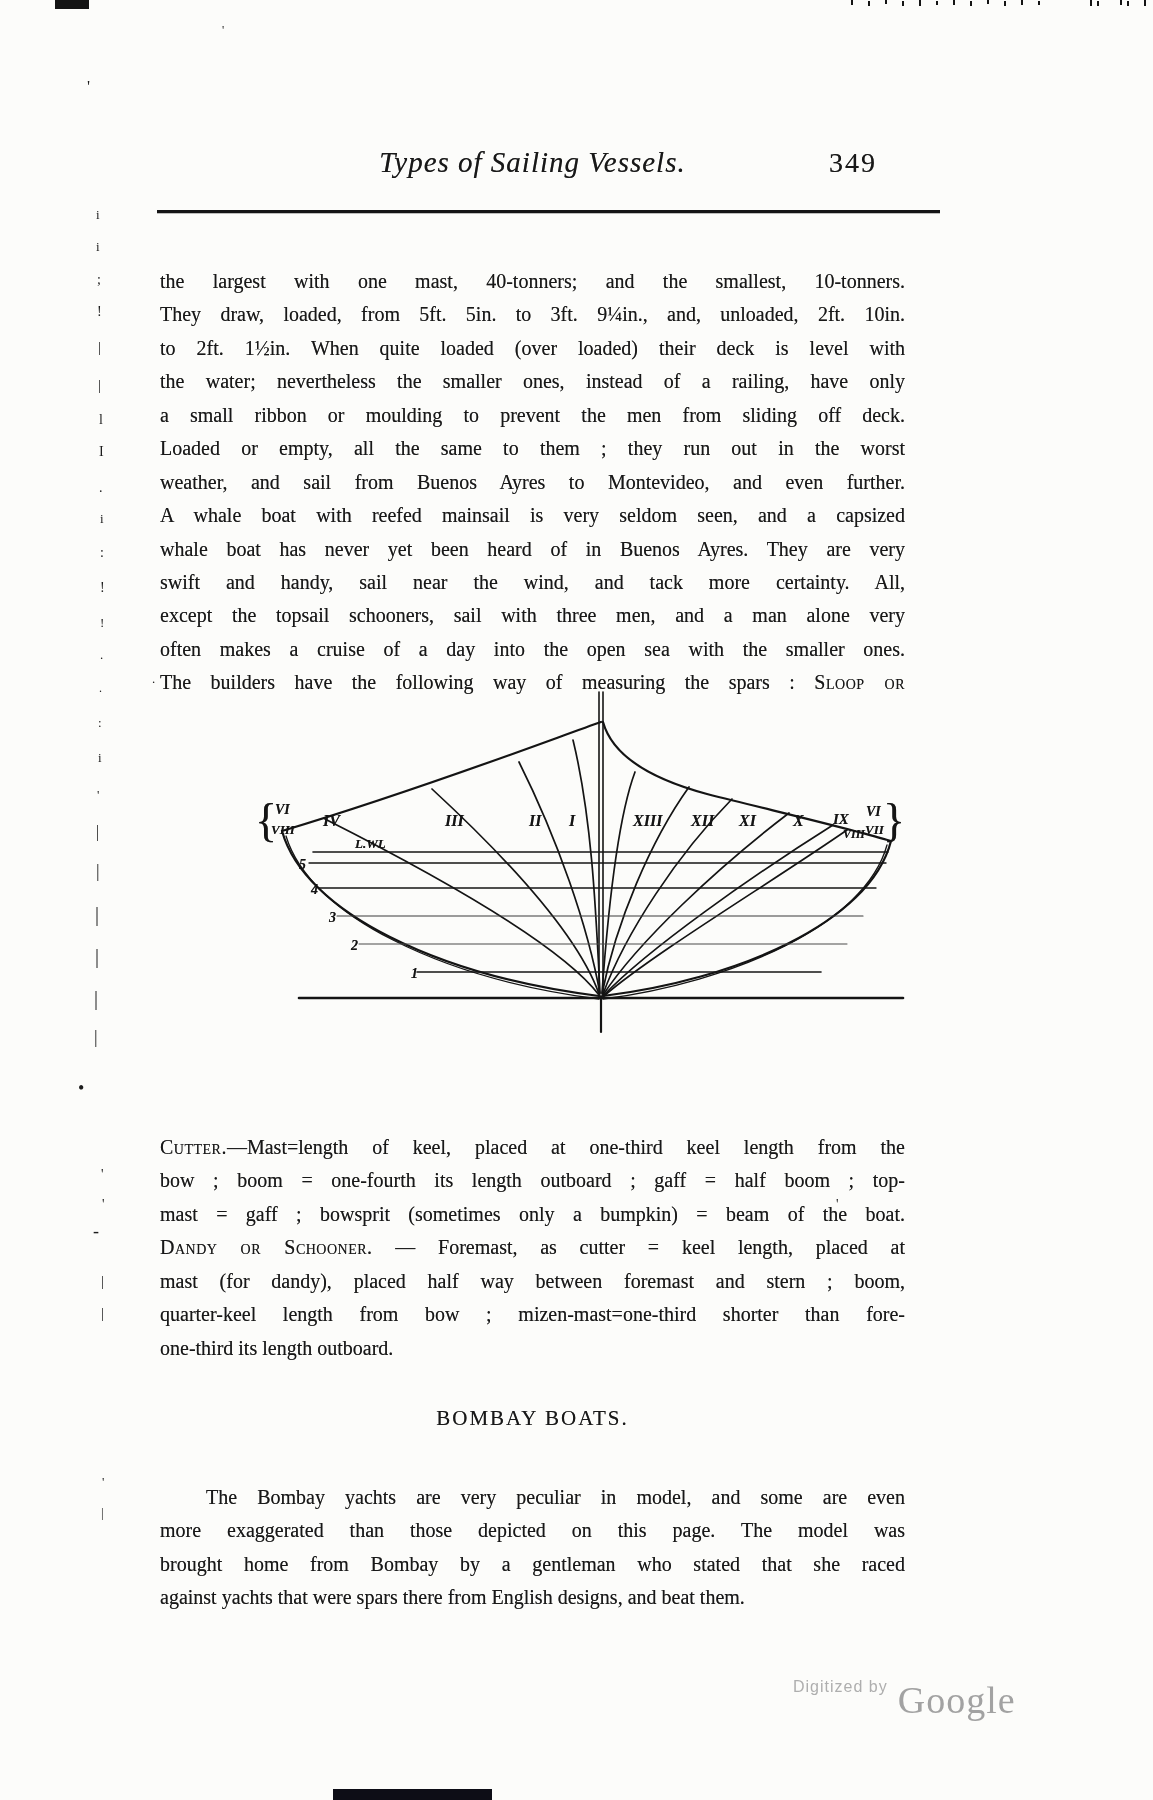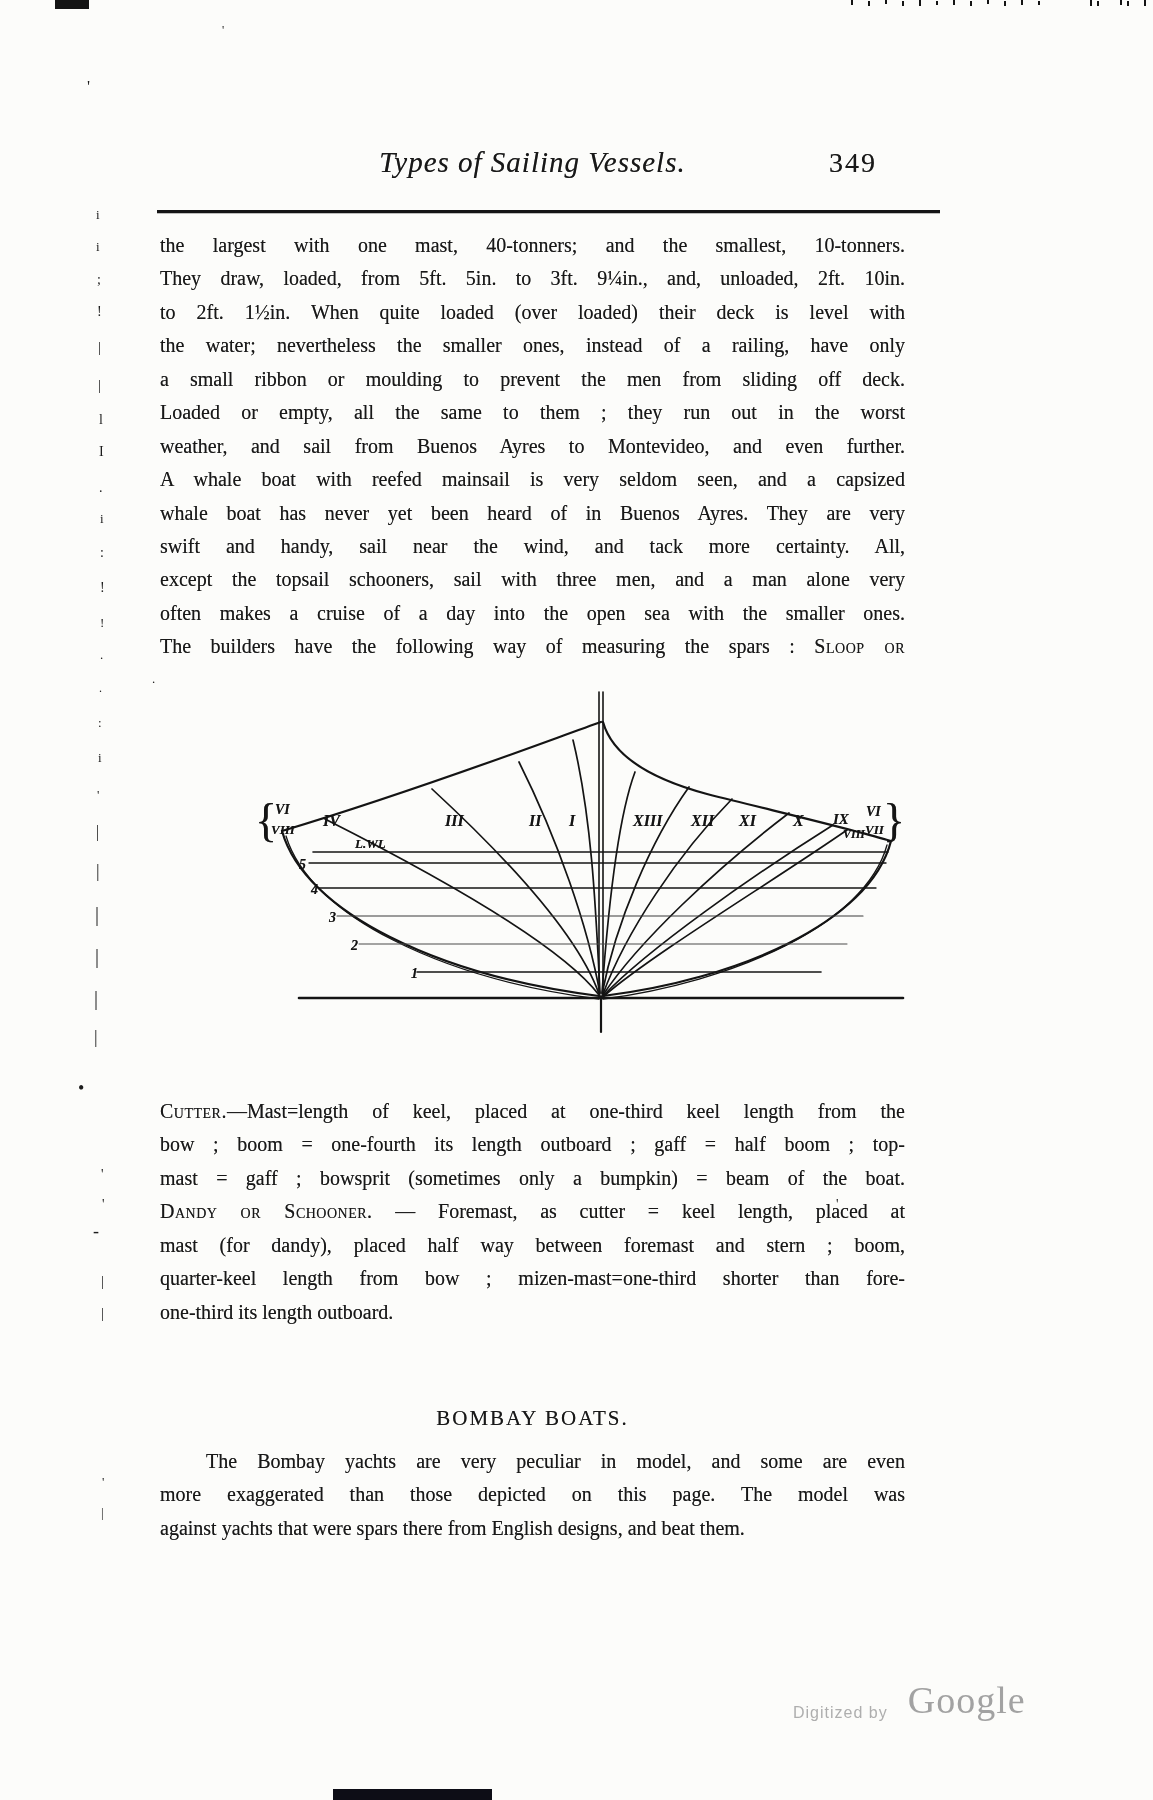--- a/index.html
+++ b/index.html
@@ -11,31 +11,31 @@
     text-shadow:0 0 .4px rgba(10,10,10,.55);
   }
   .abs{position:absolute;}
   #page-title{
     left:160px; top:146px; width:745px; text-align:center;
     font-style:italic; font-size:29px; letter-spacing:1px;
   }
   #page-number{ left:829px; top:147px; font-size:28px; letter-spacing:2px;}
   #header-rule{ left:157px; top:210px; width:783px; height:3px; background:#151515;
     box-shadow:0 1px 0 rgba(0,0,0,.25);}
-  .textblock{ left:160px; width:745px; font-size:20px;}
+  .textblock{ left:160px; width:745px; font-size:20px;margin-top:36px;}
   #para1{ top:234px;}
   #cutter-para{ top:1100px;}
   #bombay-para{ top:1450px;}
   .tline{ height:33.45px; text-align:justify; text-align-last:justify; white-space:normal;}
   .tline.nj{ text-align:left; text-align-last:left;}
   .tline.ind{ text-indent:46px;}
   .sc{ font-variant:small-caps; letter-spacing:.5px;}
   #fig-caption{ left:160px; top:1048px; width:745px; text-align:center; font-size:17px; letter-spacing:1px;}
   #section-heading{ left:160px; top:1406px; width:745px; text-align:center; font-size:21px; letter-spacing:2px;}
-  #watermark{ left:793px; top:1678px; display:flex; align-items:flex-end; gap:20px;
+  #watermark{ left:793px; top:1678px; display:flex; align-items:flex-start; gap:10px;
     text-shadow:none;}
   #watermark .wm-pre{ font-family:"Liberation Sans", sans-serif; font-size:16px; color:#aeaeae; letter-spacing:1px;}
   #watermark .wm-logo{ font-family:"Liberation Serif", serif; font-size:38px; color:#a2a2a2; letter-spacing:1px;}
   .mark{ position:absolute; color:#1c1c1c; font-family:"Liberation Serif", serif; line-height:1; text-shadow:none;}
   .nrect{ position:absolute; background:#141414;}
   svg text{ font-family:"Liberation Serif", serif; font-style:italic; font-weight:bold; fill:#141414;}
   svg text.brace{ font-weight:normal; font-style:normal;}
 </style>
 </head>
 <body>
@@ -133,20 +133,21 @@
       <div class="tline"><span>mast (for dandy), placed half way between foremast and stern ;  boom,</span></div>
       <div class="tline"><span>quarter-keel length from bow ; mizen-mast=one-third shorter than fore-</span></div>
       <div class="tline nj"><span>one-third its length outboard.</span></div>
     </div>
 
   <div class="abs" id="section-heading">BOMBAY BOATS.</div>
 
   <div class="abs textblock" id="bombay-para">
       <div class="tline ind"><span>The Bombay yachts are very peculiar in model, and some are even</span></div>
       <div class="tline"><span>more exaggerated than those depicted on this page.  The model was</span></div>
+      <div class="tline"><span>brought home from Bombay by a gentleman who stated that she raced</span></div>
       <div class="tline nj"><span>against yachts that were spars there from English designs, and beat them.</span></div>
     </div>
 
   <div class="abs" id="watermark">
     <span class="wm-pre">Digitized by</span>
     <span class="wm-logo">Google</span>
   </div>
 
   <div id="noise-layer">
       <span class="mark" style="left: 96px; top: 208px; font-size: 13px;">i</span>

